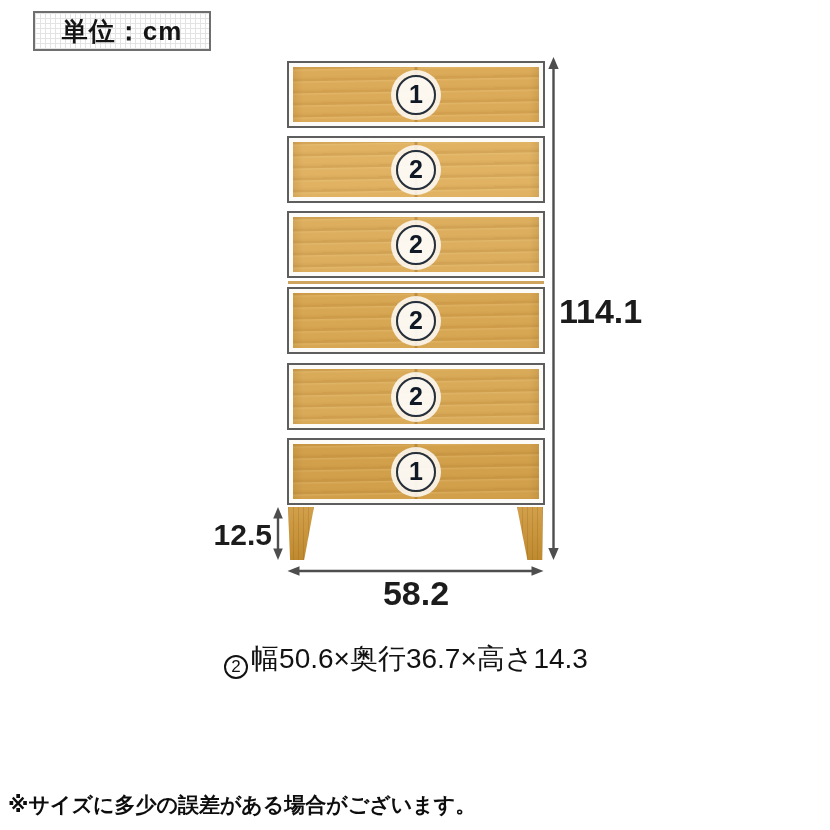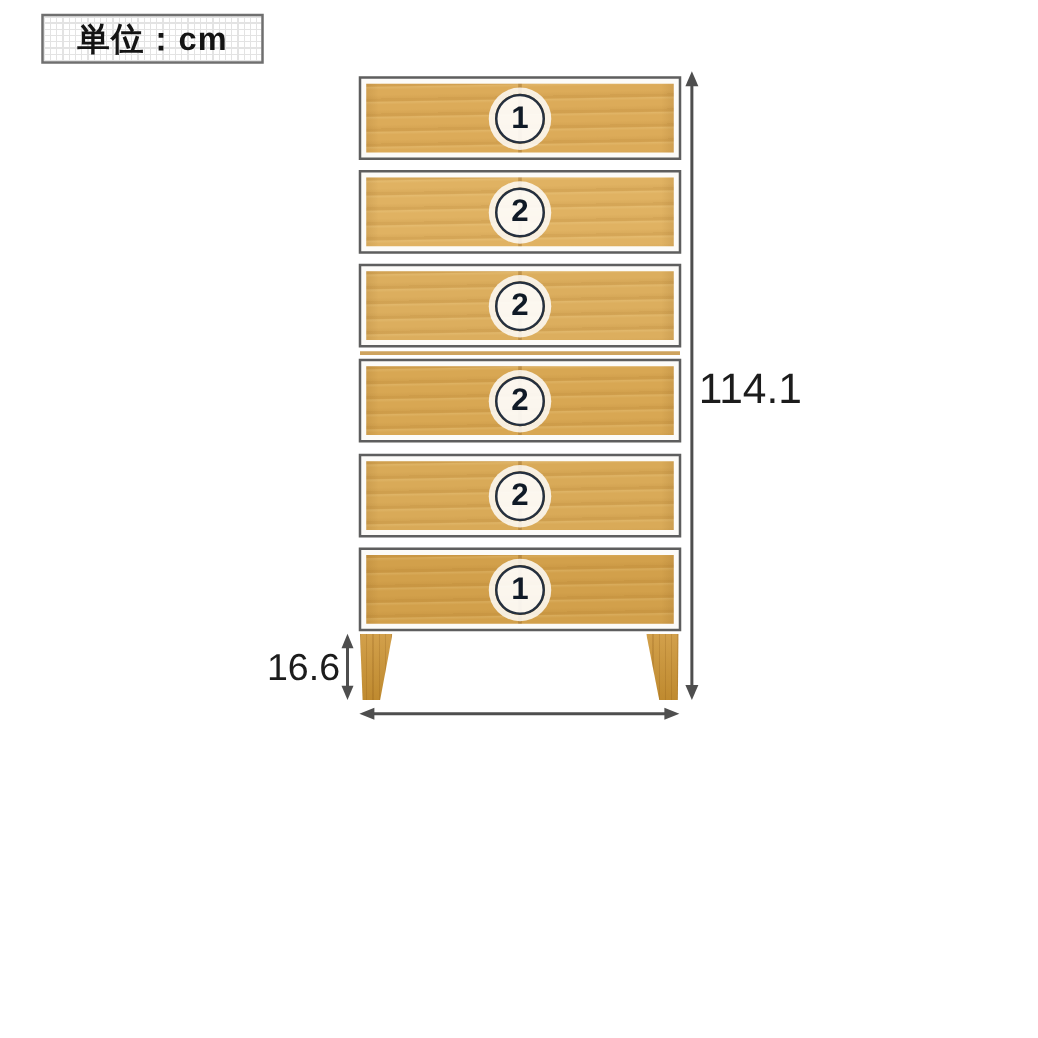--- a/index.html
+++ b/index.html
@@ -51,21 +51,21 @@
   .leg{
     position:absolute;top:507px;width:26px;height:53px;
     background-image:
       repeating-linear-gradient(90deg, rgba(120,70,10,0.18) 0 1px, transparent 1px 5px),
       linear-gradient(to bottom,#d2a04b,#bf8a2f);
   }
   .leg-left{left:288px;clip-path:polygon(0% 0%,100% 0%,62% 100%,8% 100%);}
   .leg-right{left:517px;clip-path:polygon(0% 0%,100% 0%,97% 100%,40% 100%);}
   
   .arrows{position:absolute;left:0;top:0;pointer-events:none;}
-  .dim{position:absolute;color:#1c1c1c;font-weight:400;white-space:nowrap;}
+  .dim{position:absolute;color:#1c1c1c;font-weight:700;white-space:nowrap;}
   .dim-height{left:559px;top:292px;font-size:34px;}
   .dim-leg{left:206px;top:518px;width:66px;text-align:right;font-size:30px;}
   .dim-width{left:288px;top:574px;width:256px;text-align:center;font-size:34px;}
   
   .inner-dims{position:absolute;left:96px;top:640px;width:620px;text-align:center;color:#121212;}
   .inner-title{font-size:27px;font-weight:500;margin:0 0 8px 0;}
   .inner-row{font-size:28px;font-weight:500;line-height:37px;}
   .inline-badge{
     display:inline-flex;width:24px;height:24px;border:2px solid #121212;border-radius:50%;
     align-items:center;justify-content:center;font-size:17px;font-weight:500;
@@ -144,19 +144,24 @@
       <polygon points="278,560 273.2,548.5 282.8,548.5" fill="#4e4e4e"></polygon>
     </g>
     <g>
       <line x1="296" y1="571" x2="535" y2="571" stroke="#4e4e4e" stroke-width="2.4"></line>
       <polygon points="287.5,571 299.5,566.2 299.5,575.8" fill="#4e4e4e"></polygon>
       <polygon points="543.5,571 531.5,566.2 531.5,575.8" fill="#4e4e4e"></polygon>
     </g>
   </svg>
 
   <div class="dim dim-height">114.1</div>
-  <div class="dim dim-leg">16.6</div>
+  <div class="dim dim-leg">12.5</div>
+  <div class="dim dim-width">58.2</div>
 
   <div class="inner-dims">
+    <div class="inner-row">
+      <span class="inline-badge">2</span><span>幅50.6×奥行36.7×高さ14.3</span>
+    </div>
   </div>
 
+  <div class="footnote">※サイズに多少の誤差がある場合がございます。</div>
 
 </div>
 
 </body></html>

